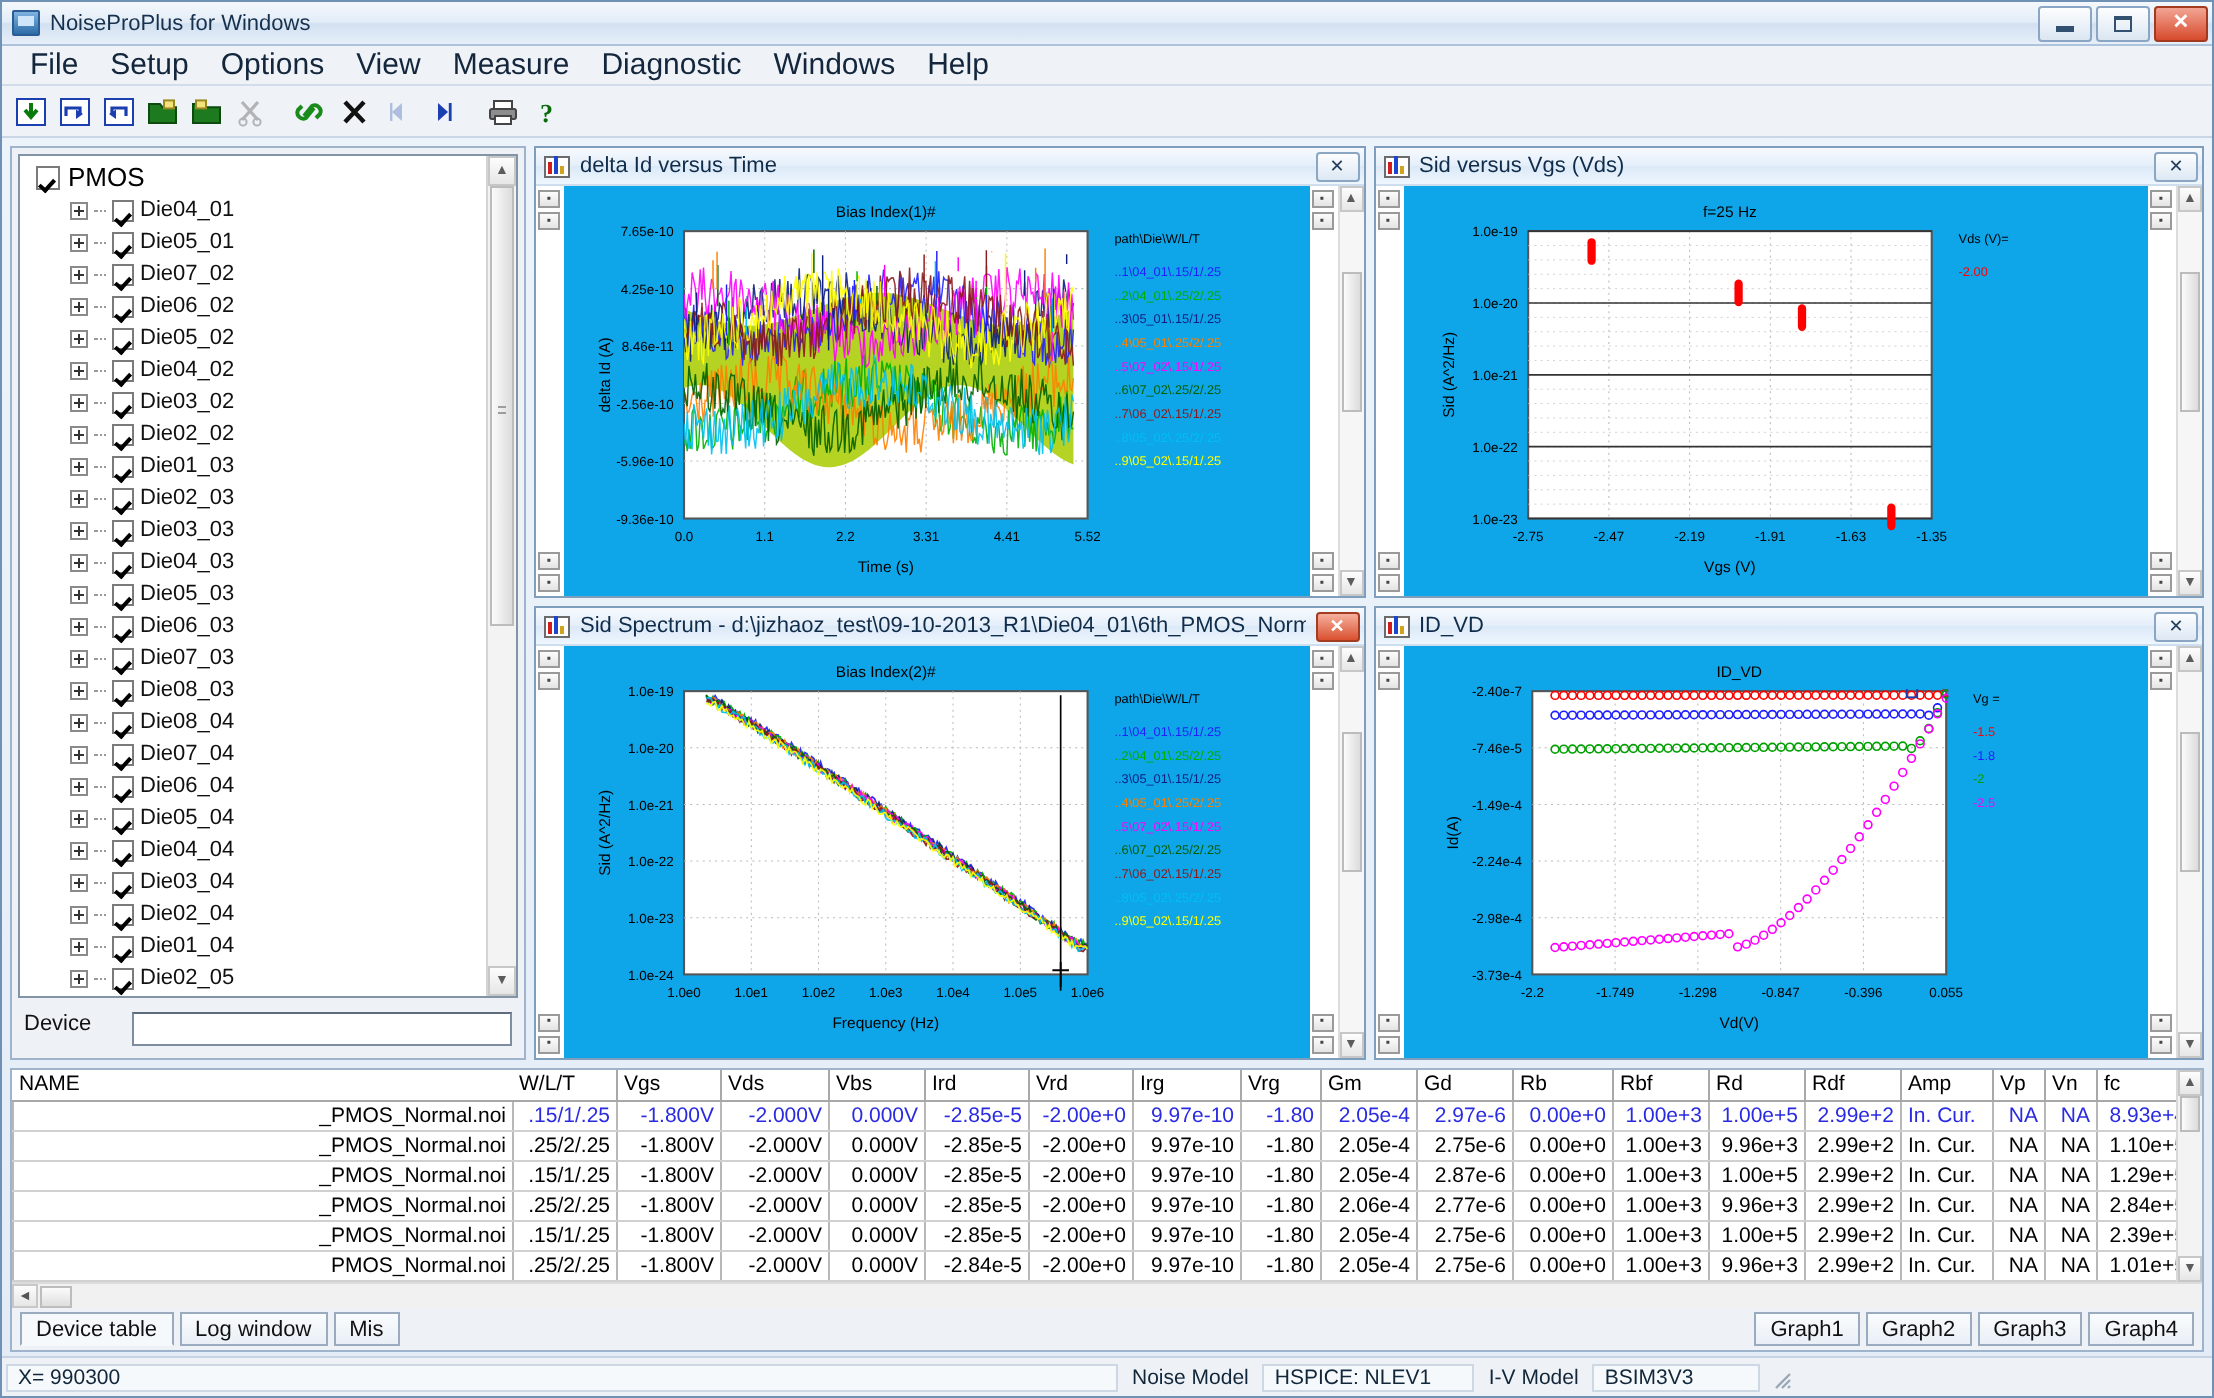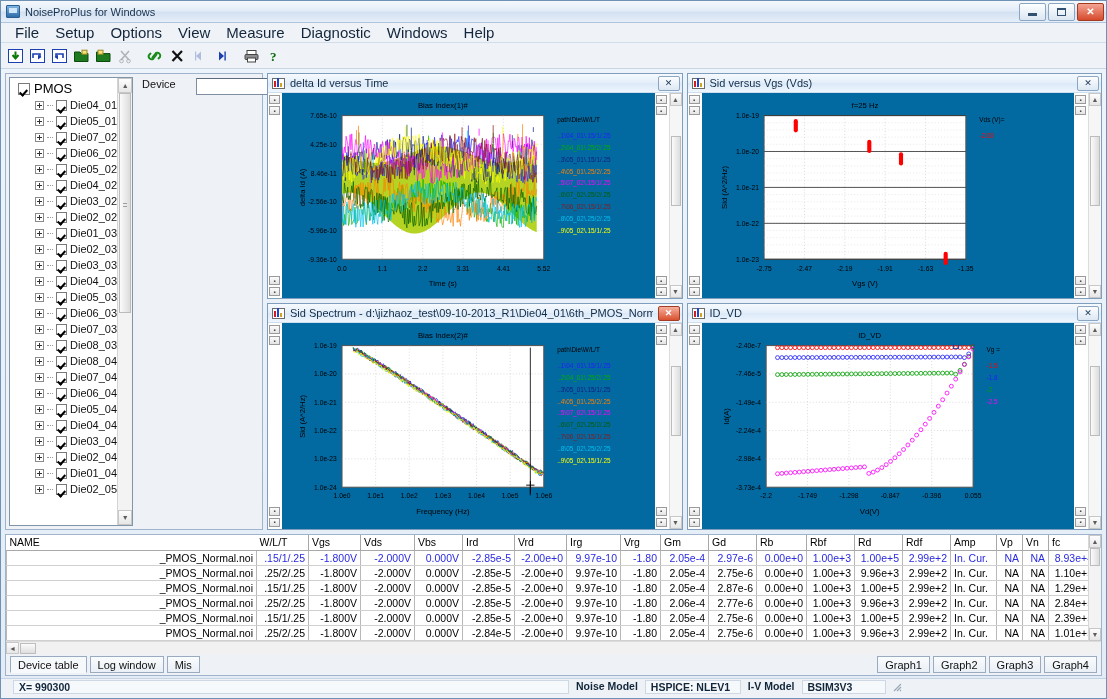--- a/index.html
+++ b/index.html
@@ -74,21 +74,21 @@
   }
   .tb svg { display:block; }
   .tb-sep { width: 7px; }
 
   
   .workspace { flex: 1 1 auto; display: flex; padding: 4px; gap: 4px; min-height:0;}
 
   
   .leftpanel {
     width: 258px; flex: 0 0 258px;
-    display: flex; flex-direction: row;
+    display: flex; flex-direction: column;
     background: #eef2f7;
     border: 1px solid #9fb4cc;
   }
   .tree-outer {
     flex: 1 1 auto; margin: 3px; background:#fff;
     border: 1px solid #8294a8; display:flex; min-height:0;
   }
   .tree {
     flex: 1 1 auto; overflow: hidden; padding: 2px 0 0 3px;
   }
@@ -178,21 +178,21 @@
   .mdi-close {
     width:22px;height:15px;border:1px solid #8aa6c3;border-radius:2px;
     background:linear-gradient(to bottom,#fcfdfe,#dde8f4);
     display:flex;align-items:center;justify-content:center;
     font-size:9px;color:#24415f;flex:0 0 auto;
   }
   .mdi-close.red{
     background:linear-gradient(to bottom,#f6b09e,#d9502f);
     border-color:#a43c22;color:#fff;font-weight:bold;
   }
-  .mdi-body { flex:1 1 auto; display:flex; min-height:0; position:relative; background:#0369a1;}
+  .mdi-body { flex:1 1 auto; display:flex; min-height:0; position:relative; background:#0ea5e9;}
   .mdi-left-sb, .mdi-right-sb {
     width: 14px; flex:0 0 auto; display:flex; flex-direction:column;
     justify-content:space-between; padding:2px 1px; background:#fff;
   }
   .tiny-btn{
     width:11px;height:9px;border:1px solid #9a9a9a;
     background:linear-gradient(to bottom,#fcfcfc,#e4e4e4);
     display:flex;align-items:center;justify-content:center;
     font-size:6px;color:#444;line-height:1;
   }
@@ -248,22 +248,22 @@
   .tab {
     height:17px; padding: 0 7px; font-size:11px; color:#111;
     background: linear-gradient(to bottom,#fafcfe,#e9eff6);
     border:1px solid #9aabbf; display:flex;align-items:center;text-align:right;
   }
   .tab.active { background:#f6f9fc; border-bottom-color:#f6f9fc; }
   .spacer{flex:1 1 auto;}
 
   
   .statusbar {
-    height: 20px; flex:0 0 auto; display:flex; align-items:flex-start;
-    background:#eef2f7; border-top:1px solid #c6d3e2; gap:2px; padding:1px 12px;font-weight:bold;
+    height: 20px; flex:0 0 auto; display:flex; align-items:center;
+    background:#eef2f7; border-top:1px solid #c6d3e2; gap:2px; padding:1px 2px;
   }
   .sb-cell {
     border:1px solid #cdd8e4; background:#f6f9fc;
     display:flex; align-items:center; padding: 0 5px; font-size:10.5px; color:#12263a;
   }
   .sb-lbl { display:flex;align-items:center;padding:0 5px;font-size:10.5px;color:#12263a;}
   .sb-grip{width:14px;display:flex;align-items:flex-end;justify-content:flex-end;}
 </style>
 </head>
 <body>
@@ -1325,21 +1325,21 @@
       <div class="tab">Graph1</div>
       <div class="tab">Graph2</div>
       <div class="tab">Graph3</div>
       <div class="tab">Graph4</div>
     </div>
   </div>
 
   <div class="statusbar">
     <div class="sb-cell" style="width:556px">X= 990300</div>
     <div class="sb-lbl">Noise Model</div>
-    <div class="sb-cell" style="width:96px">HSPICE: NLEV1</div>
+    <div class="sb-cell" style="width:106px">HSPICE: NLEV1</div>
     <div class="sb-lbl">I-V Model</div>
     <div class="sb-cell" style="width:84px">BSIM3V3</div>
     <div class="sb-grip">
       <svg width="12" height="12">
           <path d="M11 4 L4 11 M11 7 L7 11 M11 10 L10 11" stroke="#9aa8b6" stroke-width="1.2"></path>
         </svg>
     </div>
   </div>
 
 </div>

